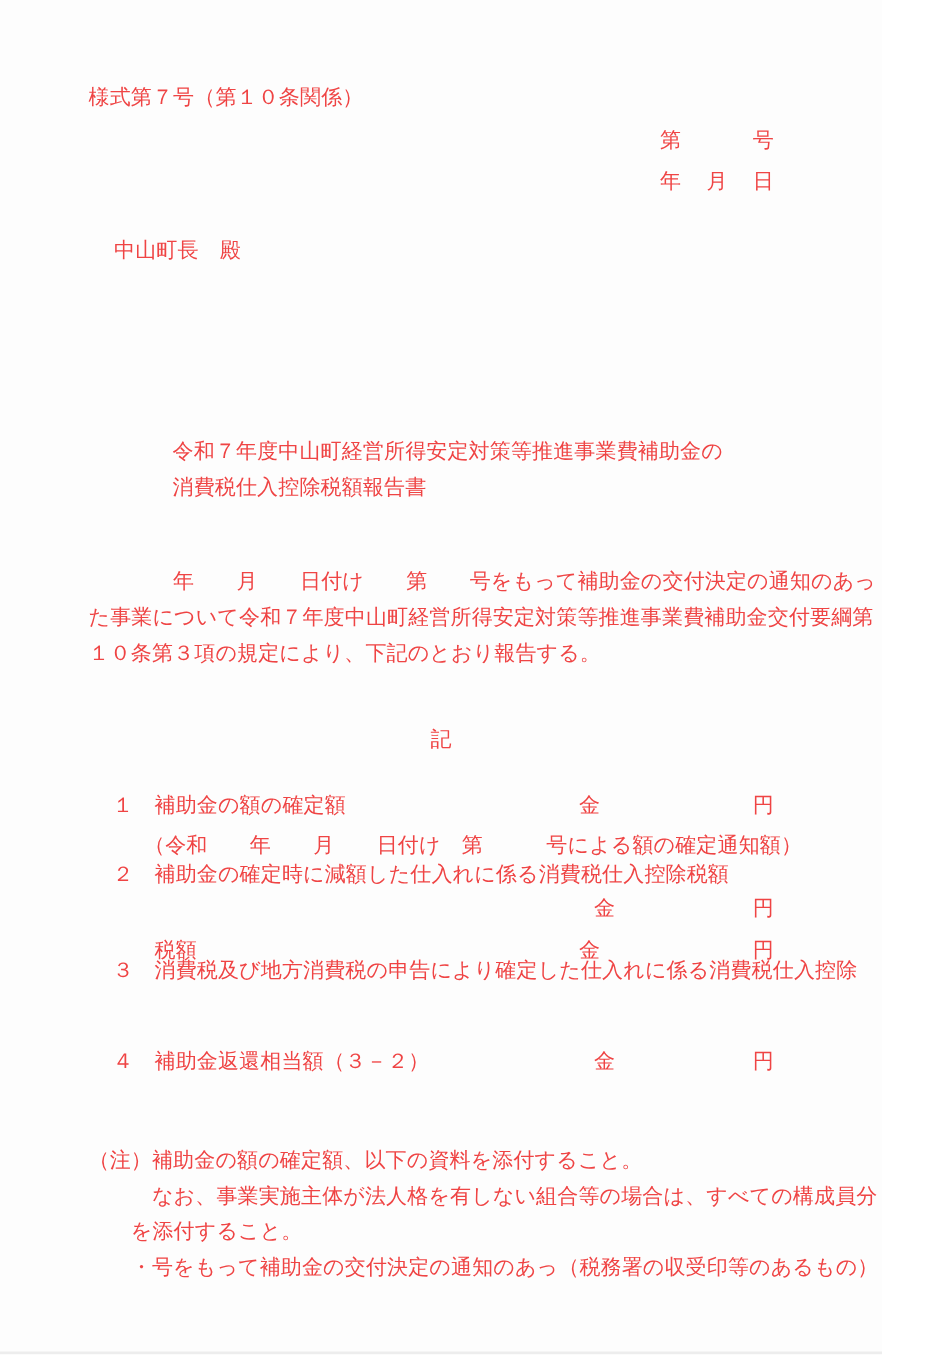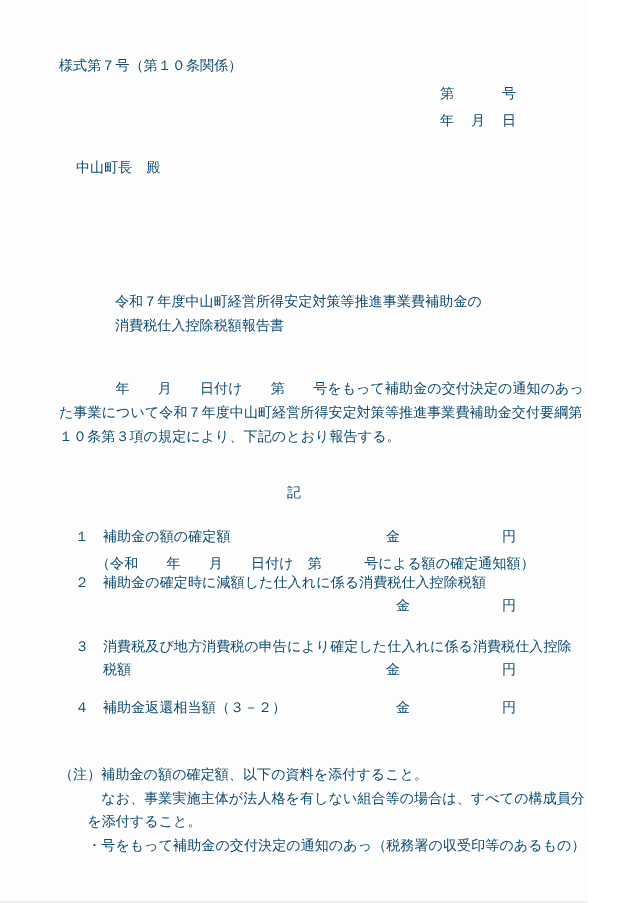--- a/index.html
+++ b/index.html
@@ -8,21 +8,21 @@
     background: #ffffff;
   }
   .page {
     position: relative;
     width: 588px;
     height: 903px;
     background: #fdfdfd;
     overflow: hidden;
     font-family: "Liberation Serif", "DejaVu Serif", serif;
     font-size: 14px;
-    color: #0c4a6e;
+    color: #ef4444;
     letter-spacing: 0.1px;
     border-bottom: 2px solid #ededed;
     box-sizing: border-box;
   }
   .line {
     position: absolute;
     white-space: pre;
     line-height: 17px;
   }
   
@@ -162,21 +162,21 @@
     <span class="amount">
       <span>金</span>
       <span>円</span>
     </span>
   </div>
 
   <div class="item-row" style="top:638px;">
     <span class="item-num">３</span>
     <span class="item-text">消費税及び地方消費税の申告により確定した仕入れに係る消費税仕入控除</span>
   </div>
-  <div class="item-row" style="top:661px;">
+  <div class="item-row" style="top:625px;">
     <span class="item-text">税額</span>
     <span class="amount wide">
       <span>金</span>
       <span>円</span>
     </span>
   </div>
 
   <div class="item-row" style="top:699px;">
     <span class="item-num">４</span>
     <span class="item-text">補助金返還相当額（３－２）</span>

